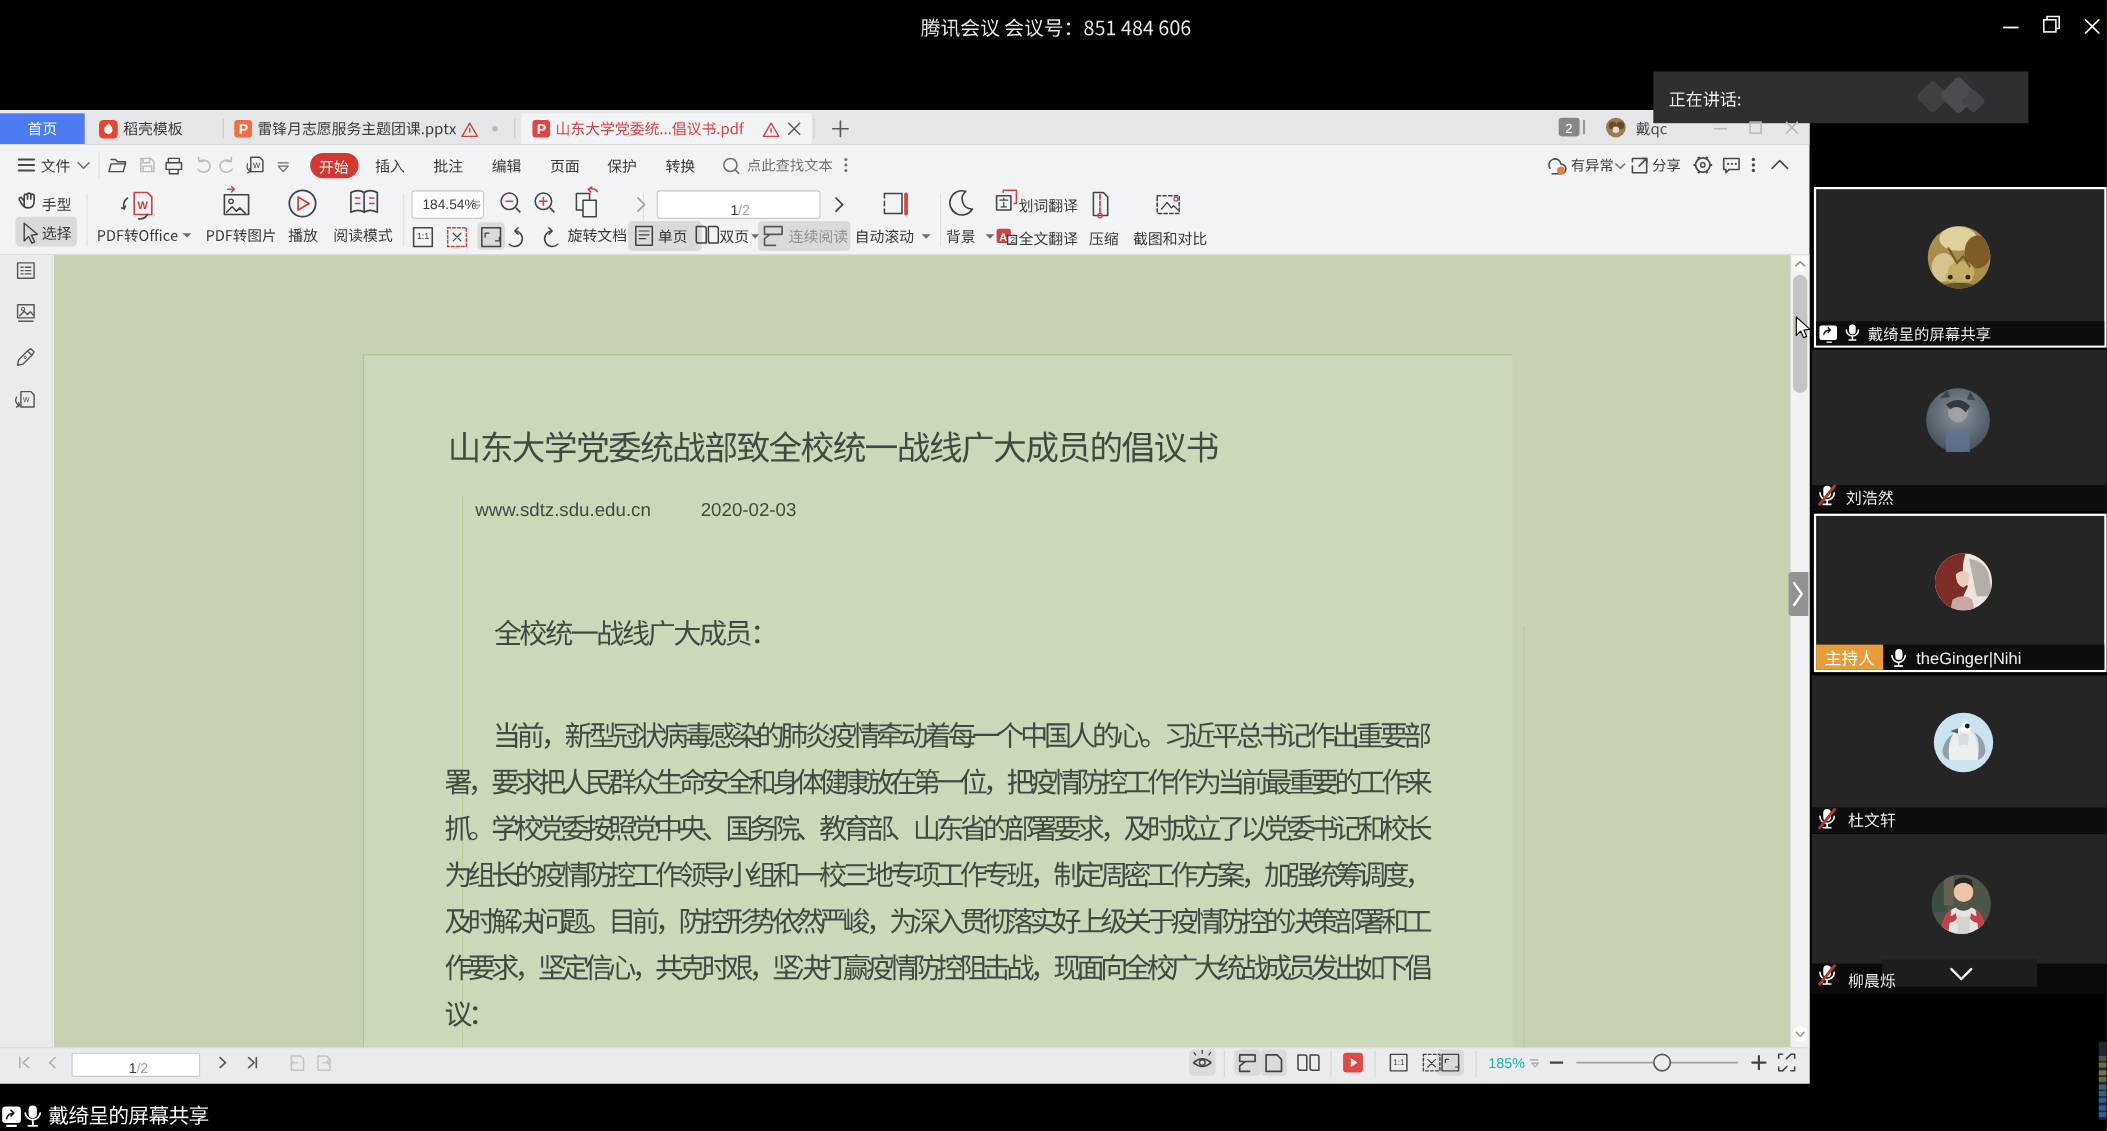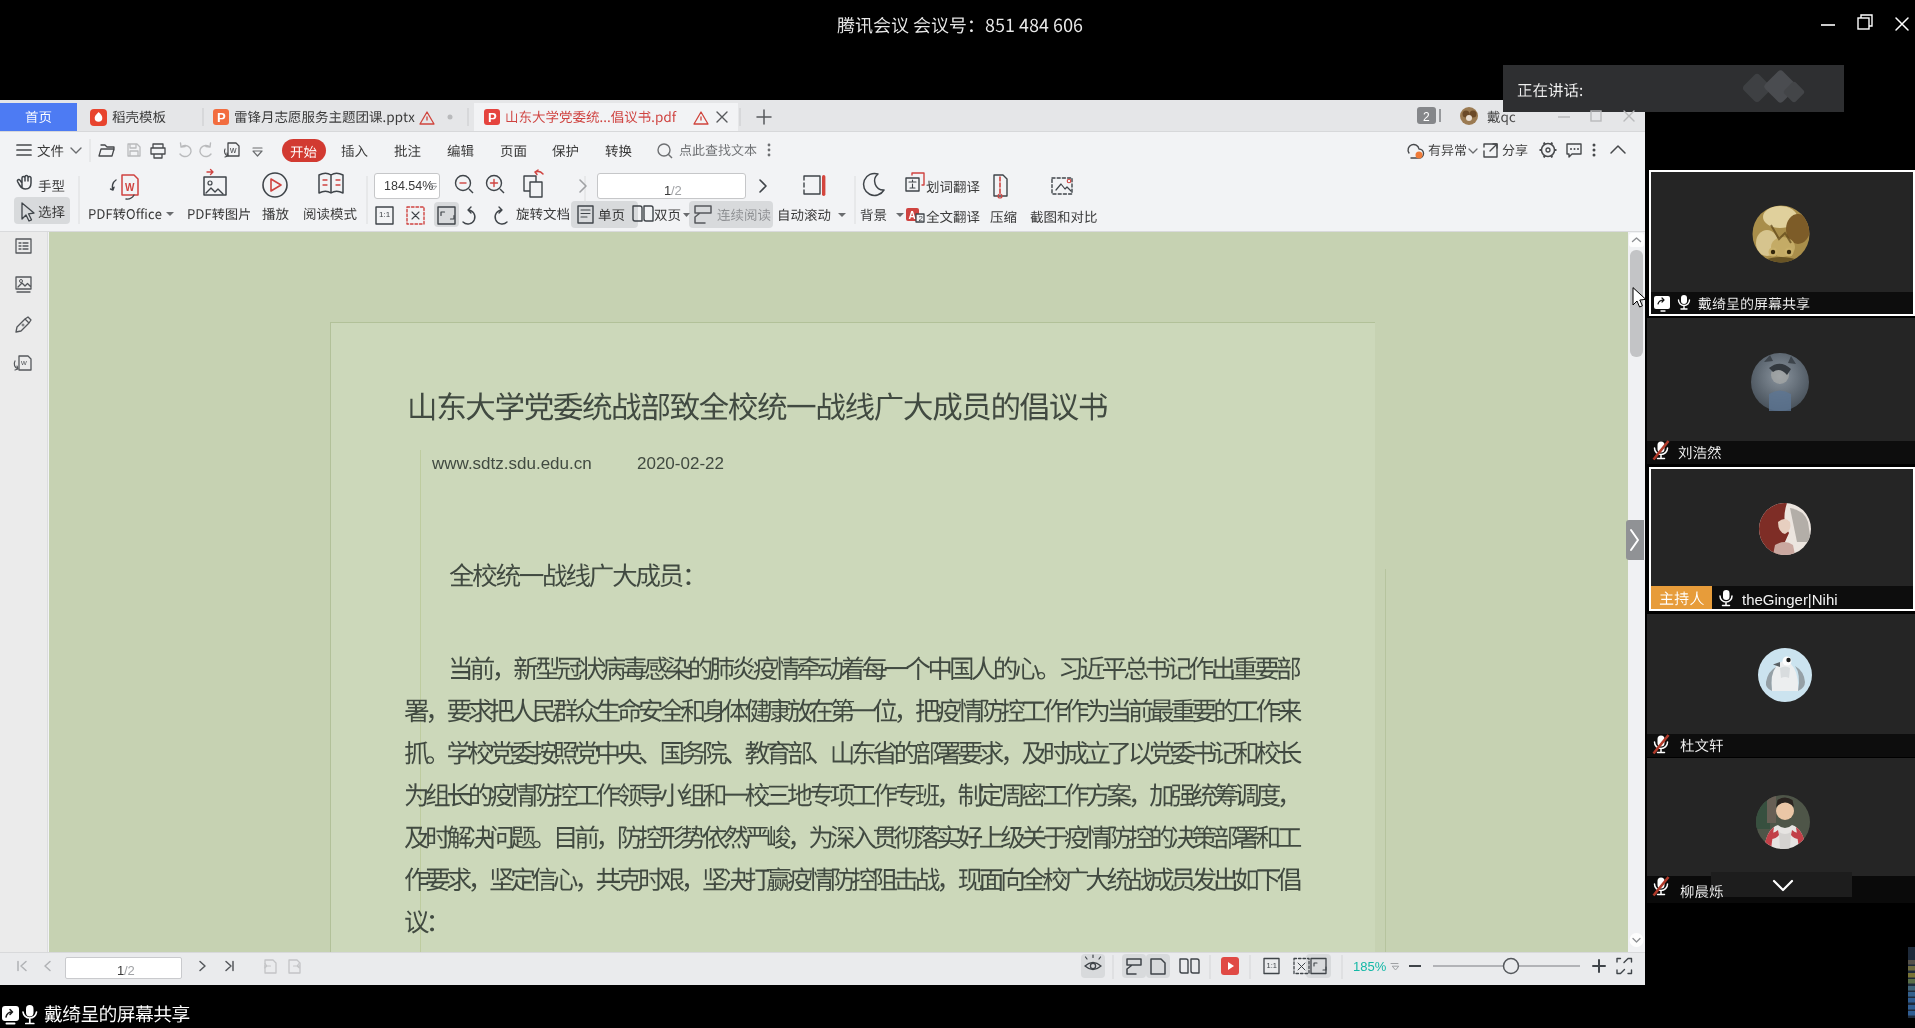--- a/index.html
+++ b/index.html
@@ -40,21 +40,21 @@
 <div style="position:absolute;left:1711px;top:872px;width:141px;height:25px;background:#1d1d1d"></div>
 <div style="position:absolute;left:230px;top:146px;font-size:9px;color:#47494c;white-space:pre;line-height:1;">w</div>
 <div style="position:absolute;left:282px;top:139px;width:44px;height:23px;background:#d23a31;border-radius:12px"></div>
 <div style="position:absolute;left:125px;top:183px;font-size:10px;color:#cf4340;white-space:pre;line-height:1;font-weight:bold">W</div>
 <div style="position:absolute;left:384px;top:180px;font-size:12.5px;color:#3a3a3a;white-space:pre;line-height:1;">184.54%</div>
 <div style="position:absolute;left:379px;top:211px;font-size:8px;color:#3f4449;white-space:pre;line-height:1;">1:1</div>
 <div style="position:absolute;left:664px;top:184px;font-size:13px;color:#3a3a3a;white-space:pre;line-height:1;">1</div>
 <div style="position:absolute;left:671px;top:184px;font-size:13px;color:#a0a2a5;white-space:pre;line-height:1;">/2</div>
 <div style="position:absolute;left:21px;top:359px;font-size:8px;color:#55585c;white-space:pre;line-height:1;">w</div>
 <div style="position:absolute;left:432px;top:455px;font-size:17px;color:#414a41;white-space:pre;line-height:1;">www.sdtz.sdu.edu.cn</div>
-<div style="position:absolute;left:637px;top:455px;font-size:17px;color:#414a41;white-space:pre;line-height:1;">2020-02-22</div>
+<div style="position:absolute;left:637px;top:455px;font-size:17px;color:#414a41;white-space:pre;line-height:1;">2020-02-03</div>
 <div style="position:absolute;left:1630px;top:250px;width:13px;height:107px;background:#c3c4c6;border-radius:6px"></div>
 <div style="position:absolute;left:1629px;top:233px;width:15px;height:14px;background:#fdfdfd;border-radius:3px"></div>
 <div style="position:absolute;left:1626px;top:520px;width:18px;height:40px;background:#909295;border-radius:3px 0 0 3px"></div>
 <div style="position:absolute;left:117px;top:964px;font-size:13px;color:#3a3a3a;white-space:pre;line-height:1;">1</div>
 <div style="position:absolute;left:124px;top:964px;font-size:13px;color:#a0a2a5;white-space:pre;line-height:1;">/2</div>
 <div style="position:absolute;left:1266.5px;top:962px;font-size:7.5px;color:#3f4449;white-space:pre;line-height:1;">1:1</div>
 <div style="position:absolute;left:1353px;top:960px;font-size:13px;color:#14b8a6;white-space:pre;line-height:1;">185%</div>
 <div style="position:absolute;left:1742px;top:591.5px;font-size:15px;color:#f2f2f2;white-space:pre;line-height:1;">theGinger|Nihi</div>
 <svg width="0" height="0" style="position:absolute">
     <defs>

